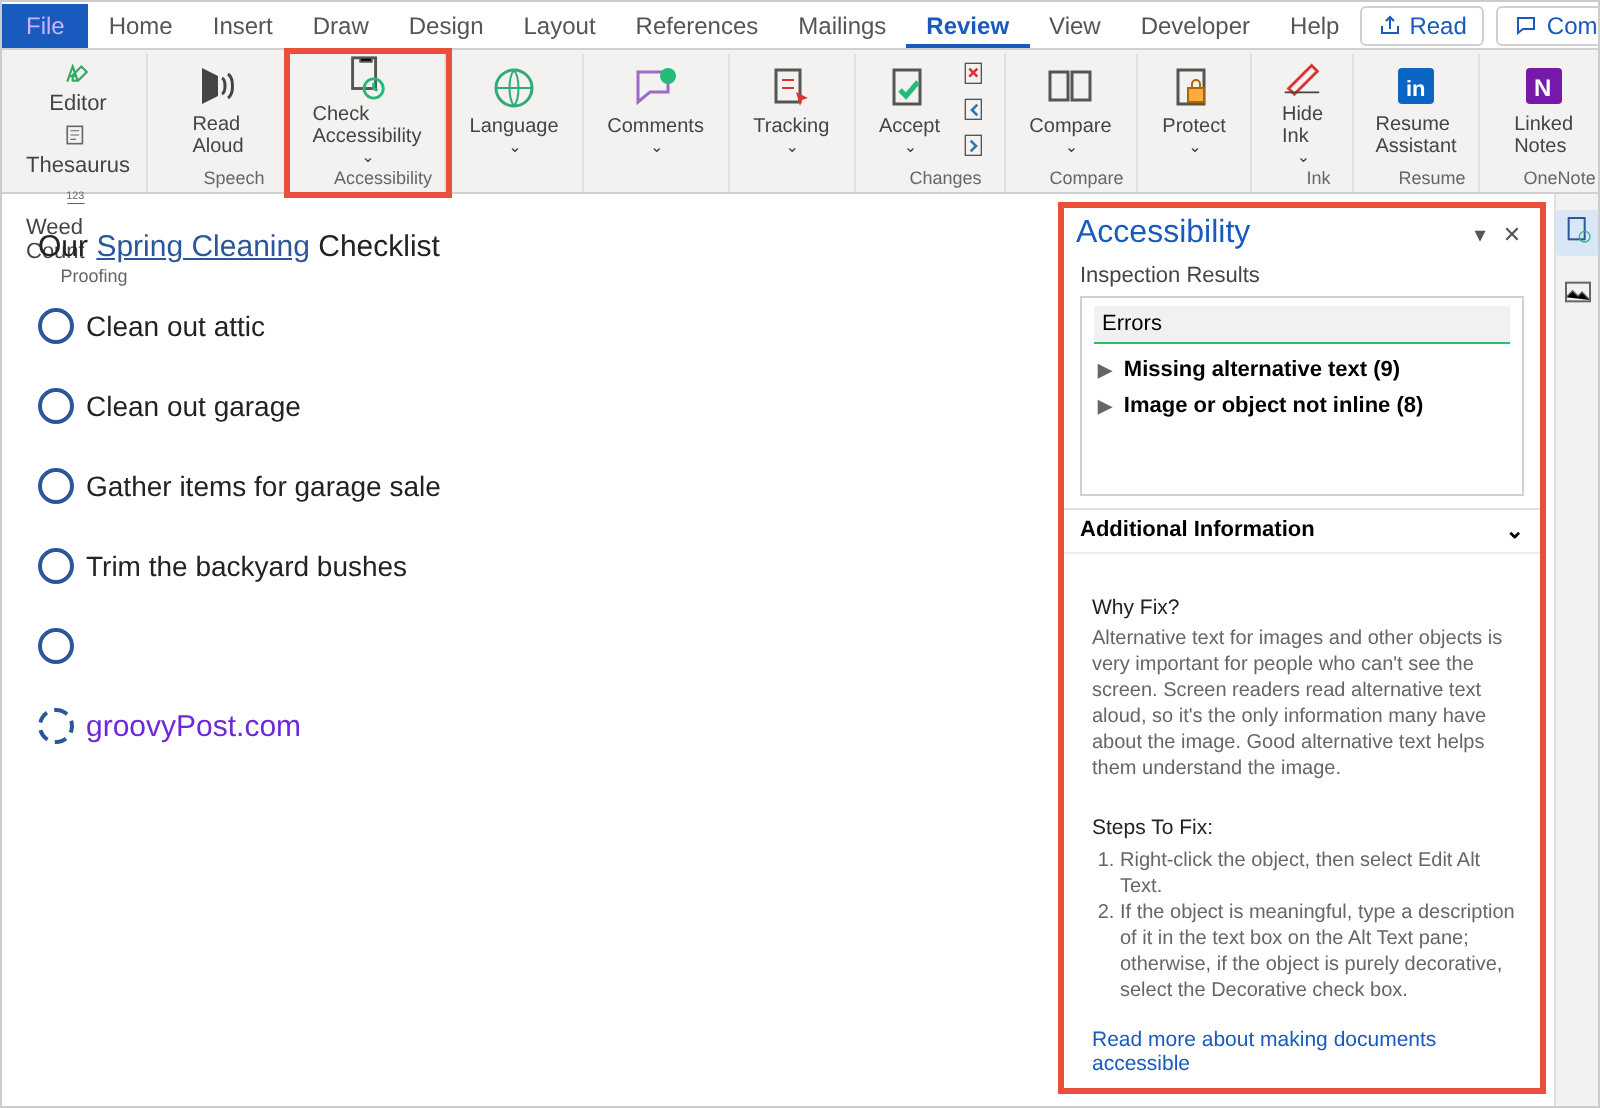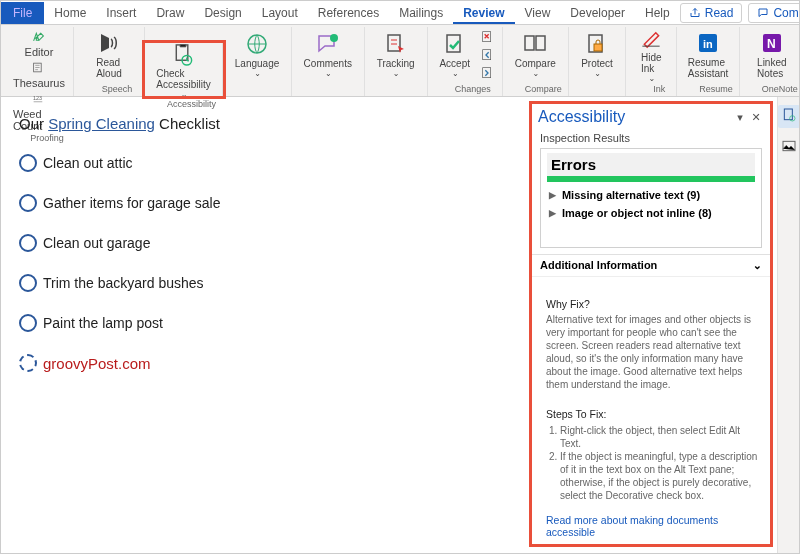--- a/index.html
+++ b/index.html
@@ -19,44 +19,44 @@
 .ribbon { display: flex; align-items: stretch; height: 72px; background: #f3f2f1; border-bottom: 1px solid #d0d0d0; padding: 2px 0 0 4px; }
 .group { display: flex; flex-direction: column; align-items: center; border-right: 1px solid #e0e0e0; padding: 0 6px; }
 .group-inner { display: flex; align-items: flex-start; flex: 1; gap: 4px; }
 .group-label { font-size: 9px; color: #666; padding-bottom: 2px; padding-left: 16px; }
 .small-item { display: flex; align-items: center; font-size: 11px; color: #444; padding: 1px 2px; gap: 3px; flex-direction: column; }
 .small-item svg { width: 13px; height: 13px; }
 .vstack { display: flex; flex-direction: column; gap: 1px; padding-top: 2px; }
 .big-btn { display: flex; flex-direction: column; align-items: center; justify-content: center; width: 58px; height: 56px; font-size: 10px; color: #444; cursor: pointer; }
 .big-btn svg { width: 24px; height: 24px; margin-bottom: 2px; }
 .big-btn .chev { font-size: 8px; margin-left: 1px; }
-.highlight { outline: 3px solid #e94f3a; outline-offset: 0px; margin-top: 16px; }
+.highlight { outline: 3px solid #e94f3a; outline-offset: 0px; }
 .icon-col { display: flex; flex-direction: column; gap: 2px; padding-top: 2px; }
 .icon-col svg { width: 16px; height: 16px; }
 
 
 .main { display: flex; height: calc(554px - 24px - 72px - 2px); }
 .doc { flex: 1; padding: 18px 24px 16px 18px; font-size: 14px; color: #222; }
 .doc-title { font-size: 15px; }
 .cap { color: #2b579a; text-decoration: underline; text-decoration-color: #2b579a; }
 .list { margin-top: 20px; }
 .li { display: flex; align-items: center; gap: 6px; margin: 22px 0; }
 .li .ring { width: 18px; height: 18px; border: 2px solid #2b579a; border-radius: 50%; flex-shrink: 0; }
 .li.dashed .ring { border-style: dashed; }
 .li-text { font-size: 14px; }
-.groovy { color: #b91c1c; font-size: 15px; }
+.groovy { color: #6d28d9; font-size: 15px; }
 
 
 .panel-wrap { width: 244px; margin: 4px 4px 6px 0; border: 3px solid #e94f3a; display: flex; flex-direction: column; font-size: 11px; }
 .panel-head { display: flex; align-items: center; padding: 4px 6px; }
 .panel-title { color: #185abd; font-size: 16px; font-weight: 400; flex: 1; }
 .panel-head .btn { width: 16px; text-align: center; color: #555; cursor: pointer; }
 .panel-sec { padding: 2px 8px; color: #444; }
 .errors-box { border: 1px solid #d0d0d0; margin: 2px 8px 6px 8px; height: 168px; padding: 4px 6px; background: #fff; }
-.errors-head { font-weight: 700; font-size: 15px; padding-bottom: 4px; border-bottom: 6px solid #22c55e; margin-bottom: 4px; background:#f1f1f1; padding:3px 4px;}
+.errors-head { font-weight: 400; font-size: 11px; padding-bottom: 4px; border-bottom: 1px solid #22c55e; margin-bottom: 4px; background:#f1f1f1; padding:3px 4px;}
 .err-item { display: flex; align-items: center; gap: 6px; font-size: 11px; font-weight: 700; padding: 3px 2px; }
 .err-item .arrow { font-size: 9px; color: #666; }
 .keep-row { display: flex; align-items: center; gap: 6px; padding: 2px 8px 6px 8px; font-size: 10.5px; }
 .keep-row input { width: 12px; height: 12px; }
 .add-head { display: flex; align-items: center; justify-content: space-between; font-weight: 700; font-size: 11px; padding: 4px 8px; border-top: 1px solid #e0e0e0; border-bottom: 1px solid #eee; }
 .info-body { padding: 4px 10px 6px 14px; font-size: 10px; color: #666; line-height: 1.3; }
 .info-body .sub { color: #222; font-size: 10.5px; margin: 17px 0 2px 0; }
 .info-body ol { padding-left: 14px; }
 .info-link { color: #185abd; cursor: pointer; display: inline-block; margin: 6px 10px 6px 14px; font-size: 10.5px; }
 
@@ -313,33 +313,32 @@
     <div class="doc-title">
       <span>Our </span><span class="cap">Spring Cleaning</span><span> Checklist</span>
     </div>
     <div class="list">
       <div class="li">
           <div class="ring"></div>
           <span class="li-text">Clean out attic</span>
         </div>
       <div class="li">
           <div class="ring"></div>
+          <span class="li-text">Clean out garage</span>
+        </div>
+      <div class="li">
+          <div class="ring"></div>
           <span class="li-text">Gather items for garage sale</span>
         </div>
       <div class="li">
           <div class="ring"></div>
-          <span class="li-text">Clean out garage</span>
-        </div>
-      <div class="li">
-          <div class="ring"></div>
           <span class="li-text">Trim the backyard bushes</span>
         </div>
       <div class="li">
           <div class="ring"></div>
-          <span class="li-text">Paint the lamp post</span>
         </div>
       <div class="li dashed">
           <div class="ring"></div>
           <span class="li-text groovy">groovyPost.com</span>
         </div>
     </div>
   </div>
 
   <div class="panel-wrap">
     <div class="panel-head">

